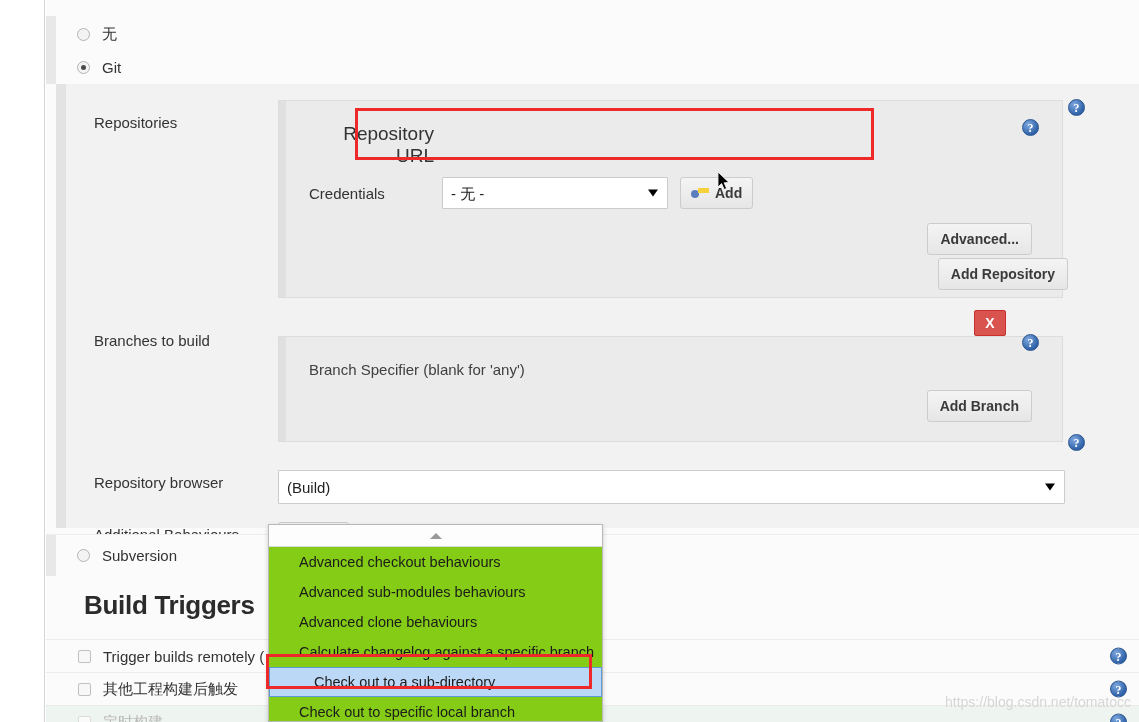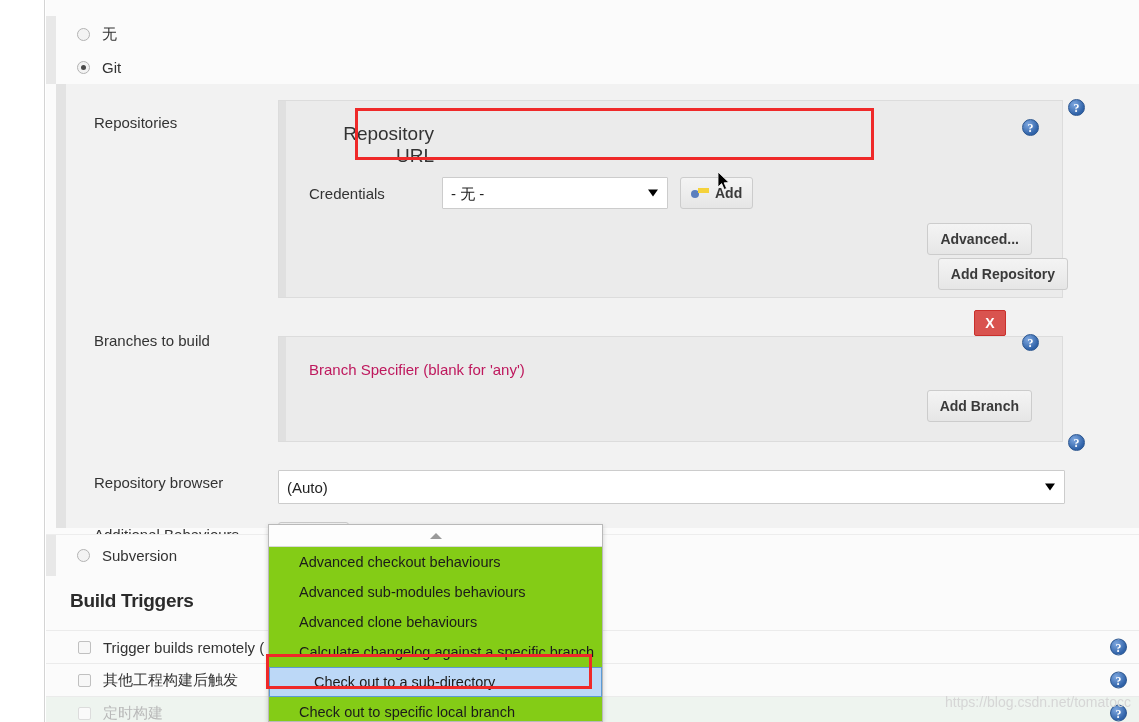--- a/index.html
+++ b/index.html
@@ -248,24 +248,24 @@
     padding: 5px 9px 5px 44px;
   }
 
   
   .bt-section {
     position: absolute;
     left: 46px; top: 578px;
     width: 1093px;
   }
   .bt-title {
-    font-size: 19px;
+    font-size: 26px;
     font-weight: bold;
     color: #2b2b2b;
-    padding-left: 24px;
+    padding-left: 38px;
     padding-top: 12px;
     letter-spacing: -0.3px;
   }
   .bt-row {
     position: relative;
     display: flex;
     align-items: center;
     height: 33px;
     border-top: 1px solid #ebebeb;
     background: #fbfbfb;
@@ -378,35 +378,35 @@
         </button>
       </div>
 
       <div class="frow" style="padding-top:16px;">
         <div class="frow-label" style="width:222px; padding-top:18px;">Branches to build</div>
 
         <div class="inner-panel" style="margin-top:22px; width:785px; height:106px;">
           <div class="inner-panel-stripe"></div>
 
           <div style="display:flex; align-items:center; padding:24px 0 0 30px;">
-            <span style="font-size:15px; color:#be185d; white-space:nowrap;">Branch Specifier (blank for 'any')</span>
+            <span style="font-size:15px; color:#404040; white-space:nowrap;">Branch Specifier (blank for 'any')</span>
           </div>
 
           <div style="display:flex; justify-content:flex-end; padding:12px 30px 0 0;">
             <button class="btn" style="min-width:103px;">
               <span>Add Branch</span>
             </button>
           </div>
         </div>
       </div>
 
       <div class="frow" style="padding-top:24px;">
         <div class="frow-label" style="width:222px; padding-top:8px;">Repository browser</div>
         <div class="sel-input" style="width:787px; margin-top:4px; height:34px; line-height:34px;">
-          <span>(Auto)</span>
+          <span>(Build)</span>
           <span class="sel-arrow"></span>
         </div>
       </div>
 
       <div class="frow" style="padding-top:16px;">
         <div class="frow-label" style="width:222px; padding-top:6px;">Additional Behaviours</div>
         <button class="btn" style="margin-top:2px; min-width:66px;">
           <span>Add</span>
           <span style="margin-left:8px; width:0;height:0;border-left:5px solid transparent;
                        border-right:5px solid transparent;border-top:6px solid #444;"></span>

